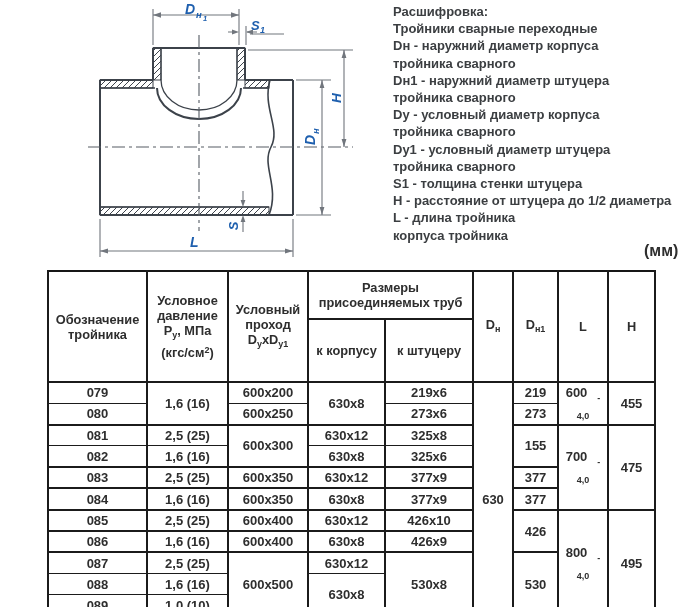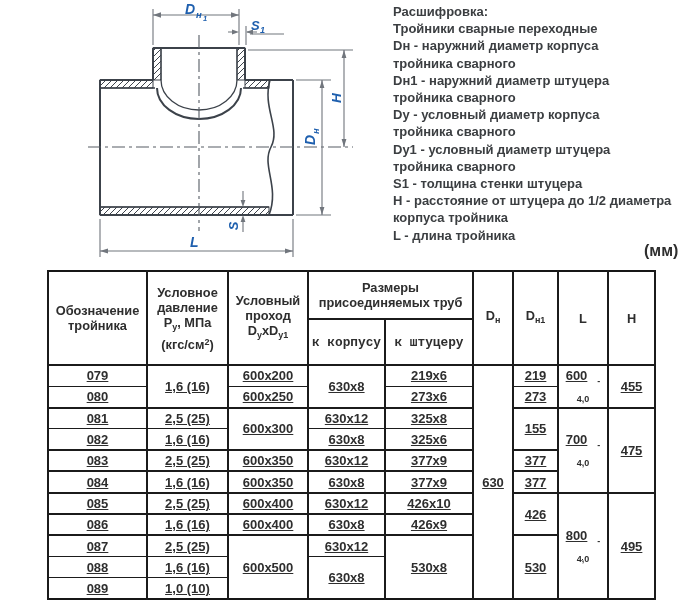--- a/index.html
+++ b/index.html
@@ -14,22 +14,22 @@
   .units { position:absolute; left:644px; top:242px; font-size:16px; font-weight:700; color:#2e2e2e; }
 
   
   table.spec { position:absolute; left:47px; top:270px; width:608px;
                border-collapse:collapse; table-layout:fixed;
                border:2.6px solid #161616; color:#2e2e2e; }
   table.spec th, table.spec td { border:solid #1b1b1b; border-width:1.2px 2px;
                text-align:center; vertical-align:middle; font-size:13px; font-weight:700; padding:0 1px; }
   table.spec th { border-bottom-width:2.6px; font-size:12.8px; line-height:15px; }
   table.spec tr.h1 th { height:48px; }
-  table.spec tr.h2 th { height:46px; border-top-width:1.4px;font-family:Liberation Mono, monospace; }
-  table.spec tr.dr { height:21.3px;text-decoration:underline; }
+  table.spec tr.h2 th { height:63px; border-top-width:1.4px; }
+  table.spec tr.dr { height:21.3px; }
   table.spec td.bb { border-bottom-width:2.6px; }
   .sb { font-size:9px; vertical-align:-3px; font-weight:700; }
   .sp { font-size:9px; vertical-align:4px; font-weight:700; }
   .tol { font-size:9px; vertical-align:-4px; margin-left:10px; font-weight:700; }
 
   
   svg text { font-family:"Liberation Sans", sans-serif; }
 </style>
 </head>
 <body>
@@ -118,22 +118,22 @@
     <div>Dн - наружний диаметр корпуса</div>
     <div>тройника сварного</div>
     <div>Dн1 - наружний диаметр штуцера</div>
     <div>тройника сварного</div>
     <div>Dy - условный диаметр корпуса</div>
     <div>тройника сварного</div>
     <div>Dy1 - условный диаметр штуцера</div>
     <div>тройника сварного</div>
     <div>S1 - толщина стенки штуцера</div>
     <div>H - расстояние от штуцера до 1/2 диаметра</div>
+    <div>L - длина тройника</div>
     <div>корпуса тройника</div>
-    <div>L - длина тройника</div>
   </div>
 
   <div class="units">(мм)</div>
 
   <table class="spec">
     <colgroup>
       <col style="width:99px">
         <col style="width:81px">
         <col style="width:80px">
       <col style="width:77px">

